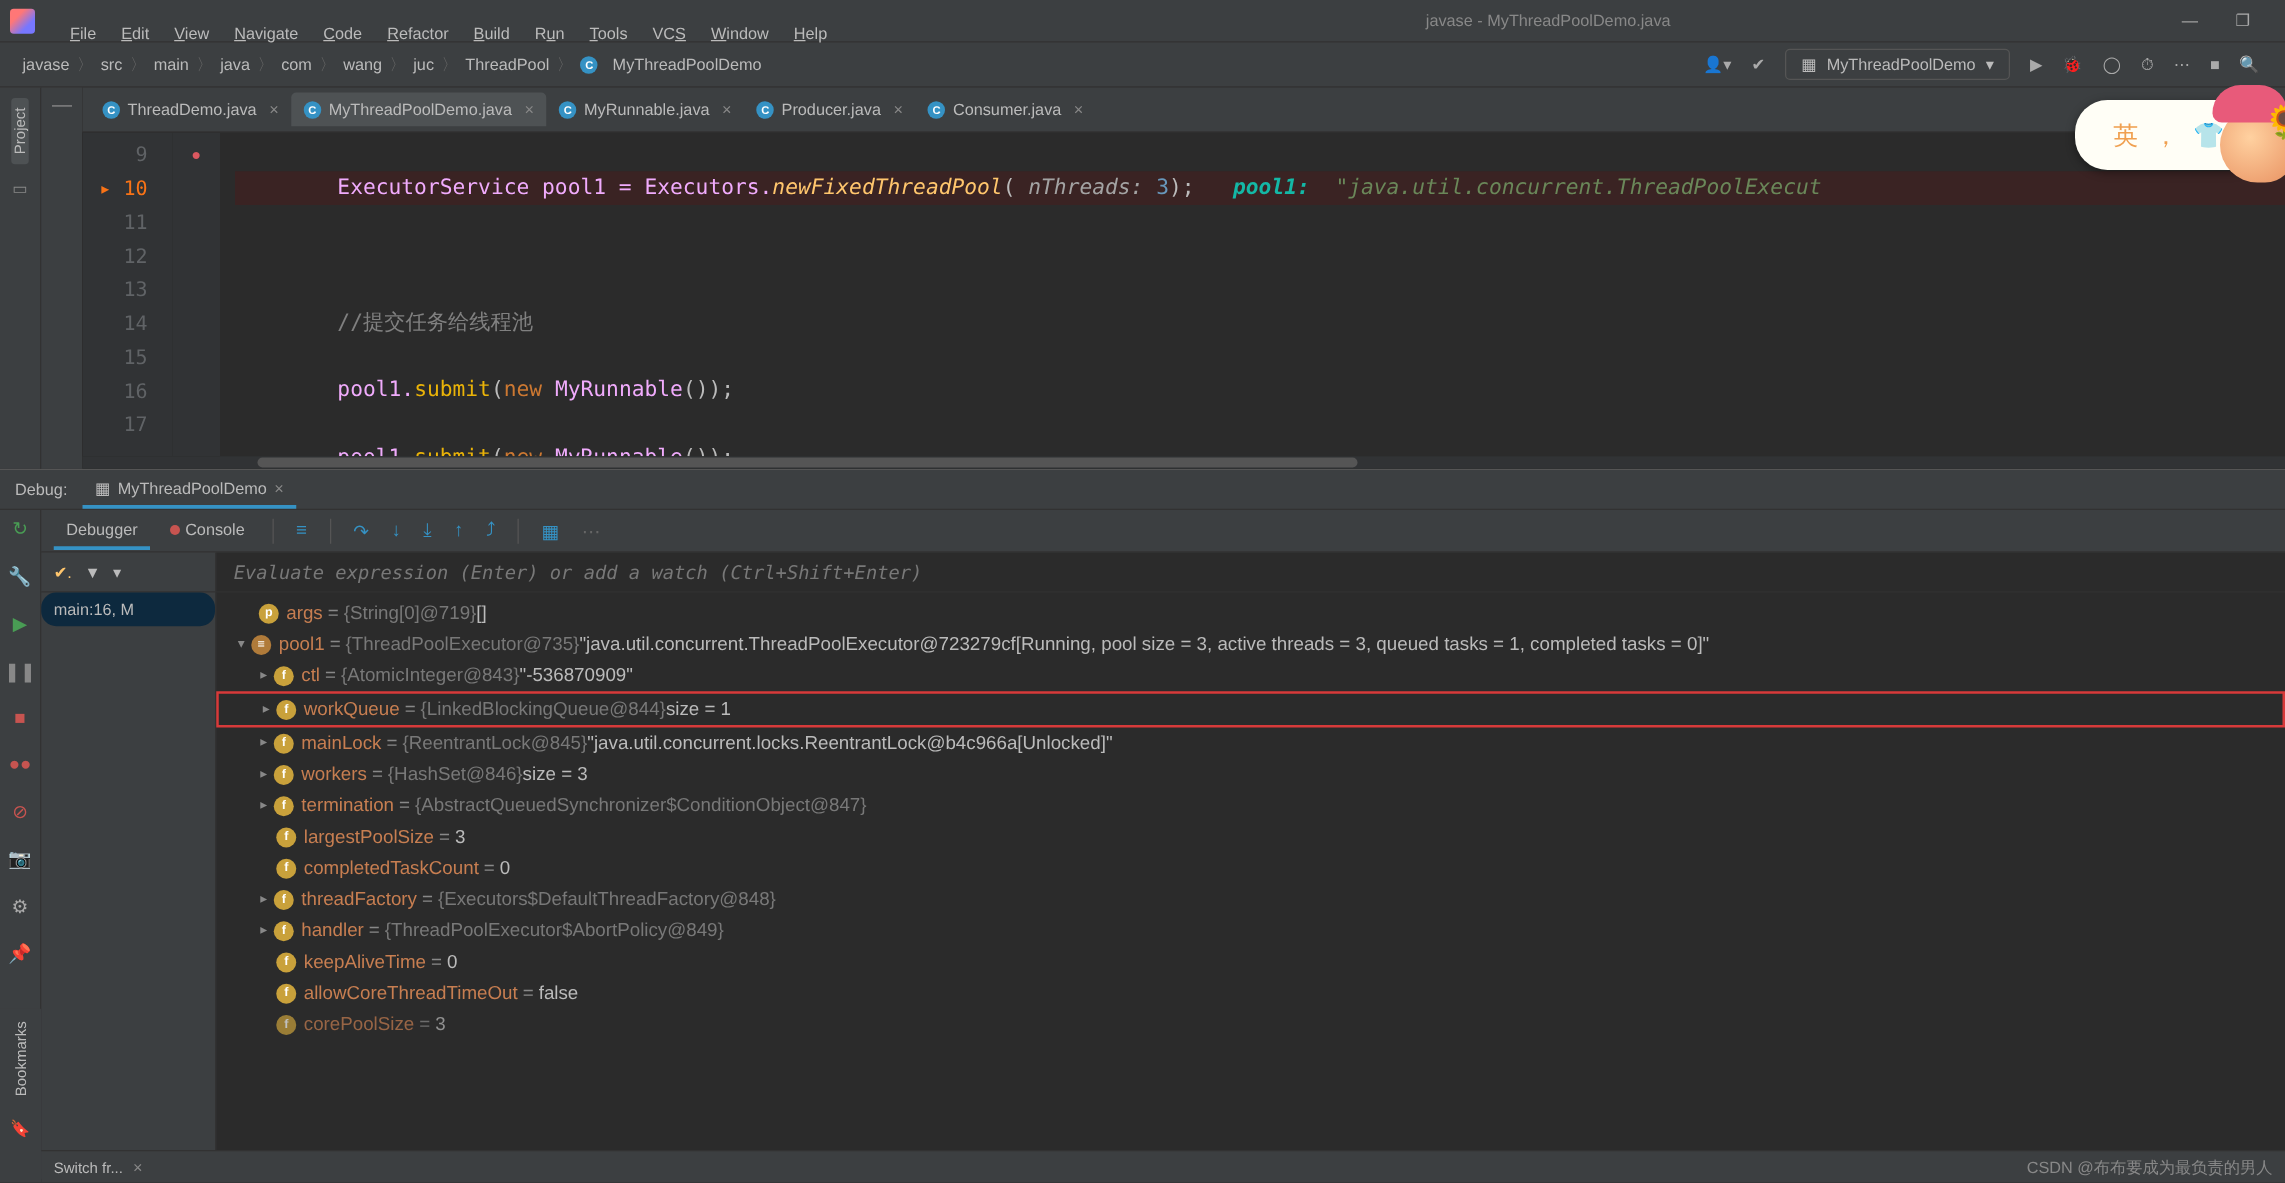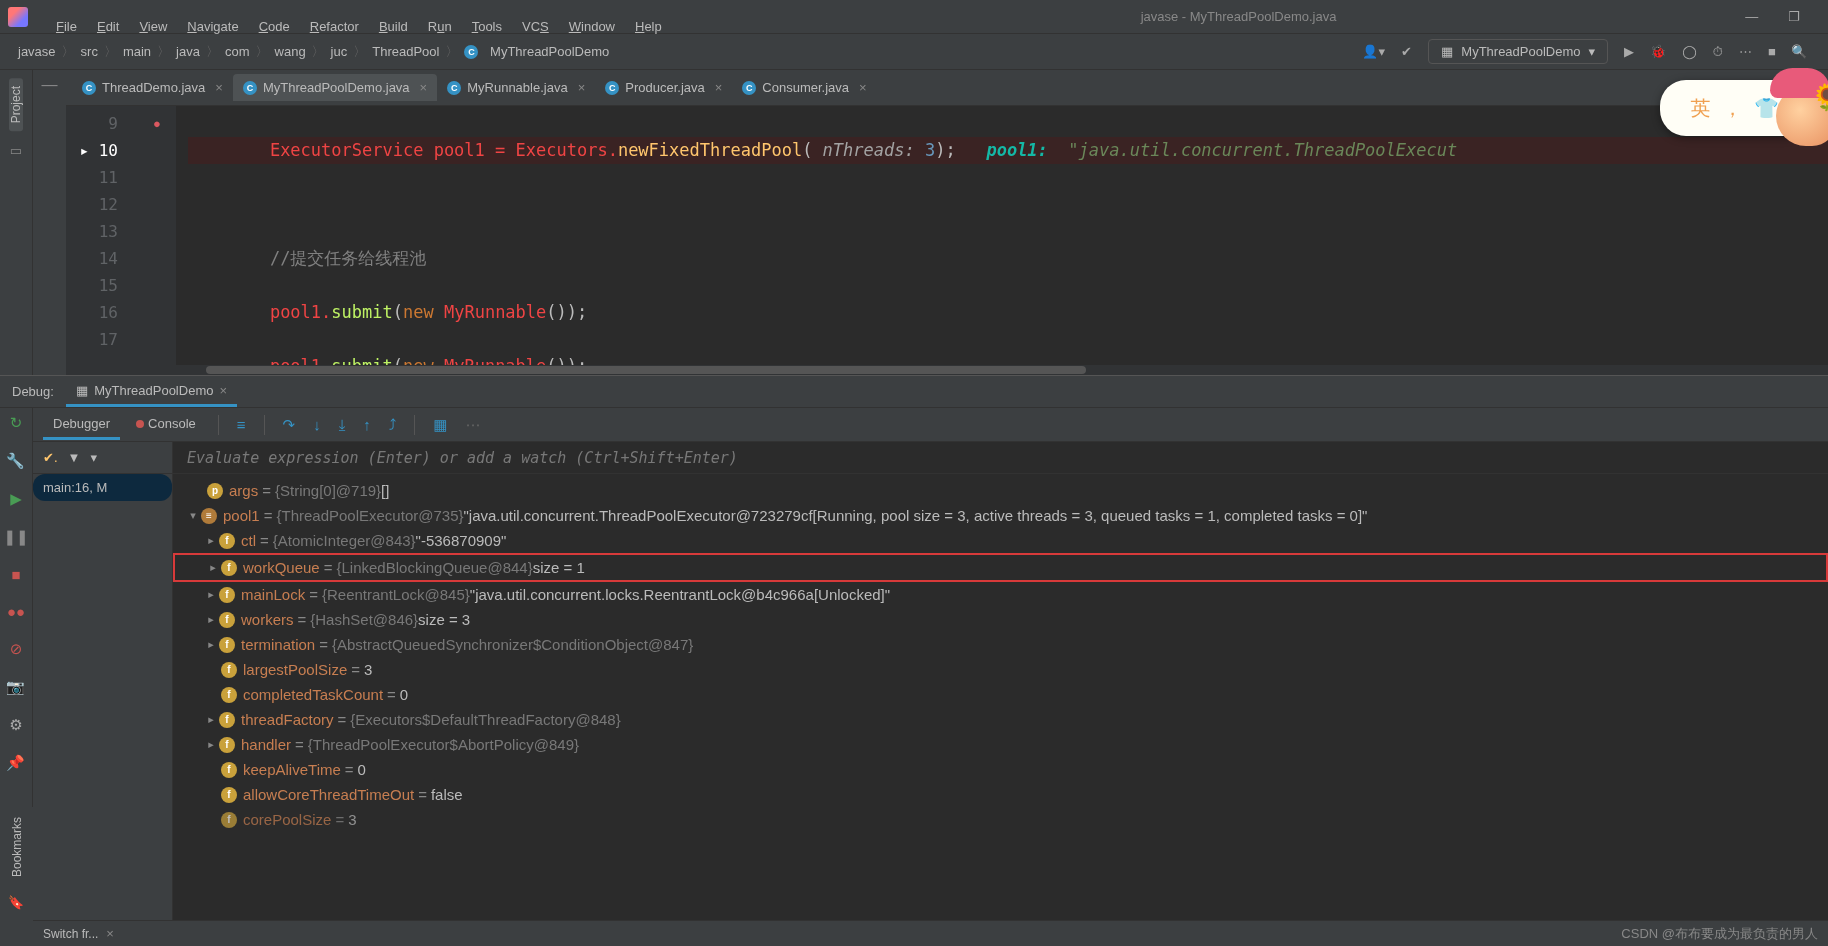--- a/index.html
+++ b/index.html
@@ -37,21 +37,21 @@
 .tab .close { color: #888; font-size: 13px; margin-left: 4px; }
 
 .code-area { flex: 1; display: flex; background: #2b2b2b; overflow: hidden; position: relative; }
 .line-numbers { width: 72px; text-align: right; padding: 4px 20px 4px 0; color: #606366; font-family: "Consolas", monospace; font-size: 16px; line-height: 27px; background: #313335; }
 .line-numbers .bp { position: relative; }
 .line-numbers .bp::after { content: ""; position: absolute; left: -28px; top: 6px; width: 14px; height: 14px; background: #db5860; border-radius: 50%; }
 .gutter-icons { width: 38px; background: #313335; padding-top: 4px; line-height: 27px; text-align: center; }
 .code-content { flex: 1; font-family: "Consolas", monospace; font-size: 17px; line-height: 27px; padding: 4px 0 4px 12px; white-space: pre; }
 .code-line { height: 27px; }
 .line-nine { background: #3a2323; }
-.kw { color: #cc7832; } .method-call { color: #bef264; } .comment-line { color: #808080; } .comment-hint { color: #14b8a6; font-style: italic; font-weight: bold; } .classname-c { color: #ef4444; } .num-lit { color: #6897bb; } .paramname { color: #a3a3a3; font-style: italic; } .method-static { color: #ffc66d; } .str-italic { color: #6a8759; font-style: italic; }
+.kw { color: #cc7832; } .method-call { color: #eab308; } .comment-line { color: #808080; } .comment-hint { color: #14b8a6; font-style: italic; font-weight: bold; } .classname-c { color: #f0abfc; } .num-lit { color: #6897bb; } .paramname { color: #a3a3a3; font-style: italic; } .method-static { color: #ffc66d; font-style: italic; } .str-italic { color: #6a8759; font-style: italic; }
 
 .scrollbar-h { height: 10px; background: #313335; position: relative; }
 .scrollbar-h .thumb { position: absolute; left: 140px; width: 880px; height: 8px; background: #555; border-radius: 4px; top: 1px; }
 
 .debug-panel { background: #3c3f41; border-top: 1px solid #555; }
 .debug-header { height: 32px; display: flex; align-items: center; padding: 0 12px; border-bottom: 1px solid #323232; }
 .debug-header .label { color: #bbb; margin-right: 12px; }
 .debug-header .debug-tab { display: flex; align-items: center; gap: 6px; padding: 6px 10px; border-bottom: 3px solid #3592c4; }
 .debug-header .debug-tab .close { color: #888; }
 
@@ -196,21 +196,21 @@
         </div>
       <div class="tab">
           <span class="class-icon">C</span>
           <span>Consumer.java</span>
           <span class="close">×</span>
         </div>
     </div>
     <div class="code-area">
       <div class="line-numbers">
         <div class="bp">9</div>
-        <div style="color:#ffffff">▸ <span>10</span></div>
+        <div style="color:#f97316">▸ <span>10</span></div>
         <div>11</div>
         <div>12</div>
         <div>13</div>
         <div>14</div>
         <div>15</div>
         <div>16</div>
         <div>17</div>
       </div>
       <div class="gutter-icons">
         <div style="color:#db5860">●</div>

